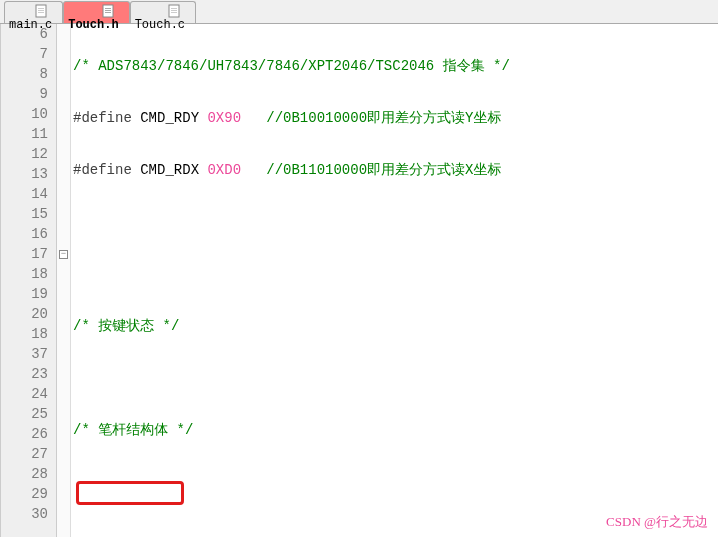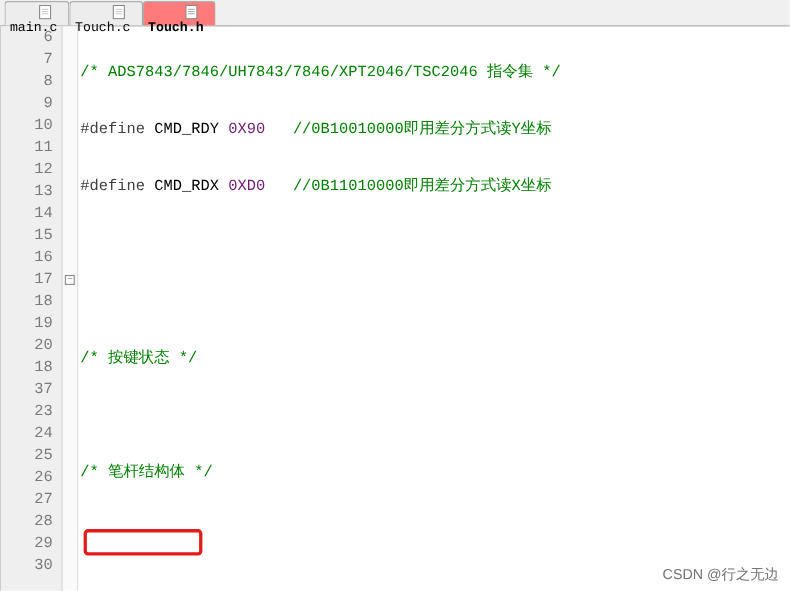--- a/index.html
+++ b/index.html
@@ -91,74 +91,74 @@
   }
   .line {
     height: 20px;
     line-height: 20px;
   }
 
   
   .c-comment { color: #008000; }
   .c-prep    { color: #404040; }
   .c-macro   { color: #000; margin-top: 12px; }
-  .c-number  { color: #701a75; }
+  .c-number  { color: #ec4899; }
 
   .redbox {
     position:absolute;
     border:3px solid #e21b1b;
     border-radius:4px;
     pointer-events:none;
   }
 
   .watermark {
     position:absolute;
     right:10px;
     bottom:6px;
-    color:#737373;
+    color:#ec4899;
     font-size:13px;
-    font-family: Liberation Sans, sans-serif;
+    font-family: Liberation Serif, serif;
   }
 </style>
 </head>
 <body>
 
 <div class="tab-bar">
   <div class="tab">
     <span class="tab-icon">
       <svg width="12" height="14">
           <rect x="1" y="1" width="10" height="12" fill="#fff" stroke="#888"></rect>
           <rect x="3" y="4" width="6" height="1" fill="#ccc"></rect>
           <rect x="3" y="6" width="6" height="1" fill="#ccc"></rect>
           <rect x="3" y="8" width="6" height="1" fill="#ccc"></rect>
         </svg>
     </span>
     <span>main.c</span>
   </div>
+  <div class="tab active">
+    <span class="tab-icon">
+      <svg width="12" height="14">
+          <rect x="1" y="1" width="10" height="12" fill="#fff" stroke="#888"></rect>
+          <rect x="3" y="4" width="6" height="1" fill="#aaa"></rect>
+          <rect x="3" y="6" width="6" height="1" fill="#aaa"></rect>
+          <rect x="3" y="8" width="6" height="1" fill="#aaa"></rect>
+        </svg>
+    </span>
+    <span>Touch.h</span>
+  </div>
   <div class="tab">
     <span class="tab-icon">
       <svg width="12" height="14">
           <rect x="1" y="1" width="10" height="12" fill="#fff" stroke="#888"></rect>
           <rect x="3" y="4" width="6" height="1" fill="#ccc"></rect>
           <rect x="3" y="6" width="6" height="1" fill="#ccc"></rect>
           <rect x="3" y="8" width="6" height="1" fill="#ccc"></rect>
         </svg>
     </span>
     <span>Touch.c</span>
-  </div>
-  <div class="tab active">
-    <span class="tab-icon">
-      <svg width="12" height="14">
-          <rect x="1" y="1" width="10" height="12" fill="#fff" stroke="#888"></rect>
-          <rect x="3" y="4" width="6" height="1" fill="#aaa"></rect>
-          <rect x="3" y="6" width="6" height="1" fill="#aaa"></rect>
-          <rect x="3" y="8" width="6" height="1" fill="#aaa"></rect>
-        </svg>
-    </span>
-    <span>Touch.h</span>
   </div>
 </div>
 
 <div class="editor">
 
   <div class="gutter">
     <div class="line">6</div>
     <div class="line">7</div>
     <div class="line">8</div>
     <div class="line">9</div>

